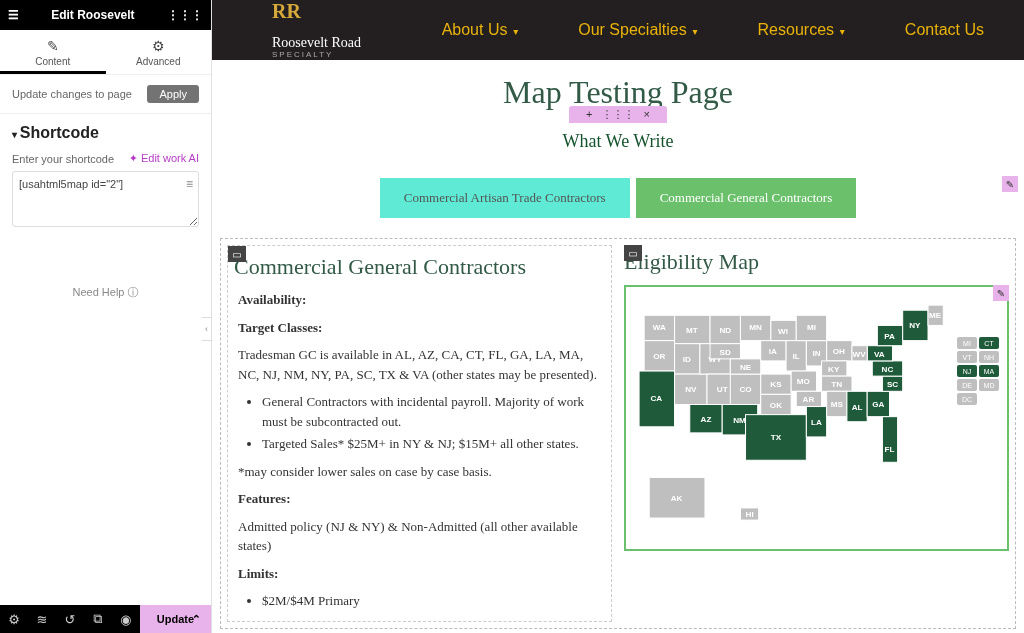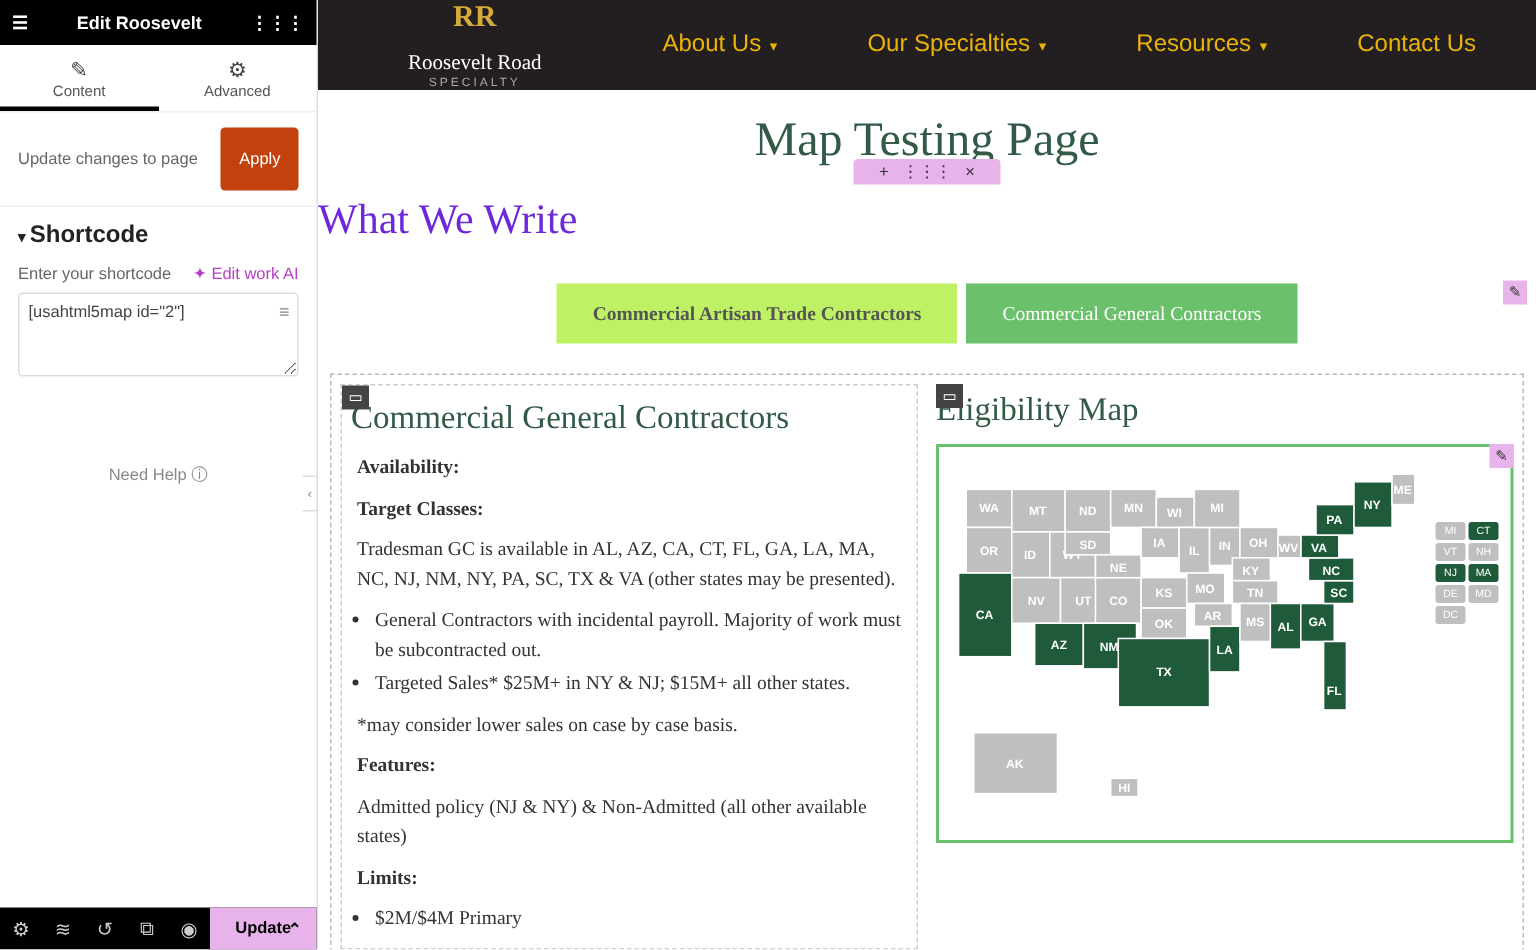--- a/index.html
+++ b/index.html
@@ -8,65 +8,65 @@
 
 .editor{width:212px;background:#fff;border-right:1px solid #e0e0e0;display:flex;flex-direction:column;position:relative;}
 .editor-header{background:#000;color:#fff;height:30px;display:flex;align-items:center;justify-content:space-between;padding:0 8px;font-size:12px;font-weight:600;}
 .burger,.grid-icon{color:#fff;cursor:pointer;}
 .tabs{display:flex;border-bottom:1px solid #eee;}
 .tab{flex:1;text-align:center;padding:8px 0 4px;cursor:pointer;font-size:10px;color:#555;}
 .tab.active{border-bottom:3px solid #000;}
 .tab .ticon{display:block;font-size:14px;margin-bottom:2px;color:#444;}
 .update-row{padding:10px 12px;display:flex;justify-content:space-between;align-items:center;border-bottom:1px solid #eee;}
 .update-row span{font-size:11px;color:#666;}
-.apply-btn{background:#c2410c;color:#fff;border:none;border-radius:3px;padding:15px 12px;font-size:11px;cursor:pointer;}
+.apply-btn{background:#737373;color:#fff;border:none;border-radius:3px;padding:3px 12px;font-size:11px;cursor:pointer;}
 .section-title{padding:10px 12px 6px;font-size:16px;font-weight:700;color:#222;}
 .section-title::before{content:"▾ ";font-size:10px;}
 .field-row{padding:4px 12px 6px;display:flex;justify-content:space-between;align-items:center;}
 .field-label{font-size:11px;color:#666;}
 .ai-link{font-size:11px;color:#b83cc7;cursor:pointer;}
 .shortcode-area{margin:0 12px;position:relative;}
 .shortcode-area textarea{width:100%;height:56px;border:1px solid #ddd;border-radius:3px;padding:6px;font-size:11px;color:#444;resize:vertical;font-family:inherit;}
 .dyn-icon{position:absolute;right:6px;top:6px;font-size:12px;color:#888;cursor:pointer;}
 .need-help{text-align:center;font-size:11px;color:#888;margin-top:55px;}
 .editor-footer{position:absolute;bottom:0;left:0;right:0;height:28px;background:#000;display:flex;align-items:center;}
 .editor-footer .ficon{flex:0 0 28px;text-align:center;color:#ccc;cursor:pointer;font-size:13px;}
 .update-main{flex:1;background:#e8b3ea;height:100%;display:flex;align-items:center;justify-content:center;color:#000;font-size:11px;font-weight:600;cursor:pointer;position:relative;}
 .update-main .caret{position:absolute;right:10px;}
 .panel-collapse{position:absolute;top:50%;right:-1px;width:10px;height:24px;background:#fff;border:1px solid #ddd;border-left:none;display:flex;align-items:center;justify-content:center;font-size:9px;color:#888;cursor:pointer;}
 
 .preview{flex:1;position:relative;overflow:hidden;background:#fff;}
 .site-header{background:#231f20;height:60px;display:flex;align-items:center;padding:0 30px;}
-.logo{margin-right:auto;text-align:center;margin-left:30px;}
+.logo{margin-right:auto;margin-left:30px;}
 .logo .rr{font-family:Georgia,serif;font-size:20px;font-weight:bold;color:#d6a93b;line-height:1;}
 .logo .name{color:#fff;font-family:Georgia,serif;font-size:14px;line-height:1.1;margin-top:14px;}
 .logo .spec{color:#aaa;font-size:8px;letter-spacing:2px;}
 .nav{display:flex;gap:60px;margin-right:10px;}
 .nav-item{color:#eab308;font-family:Liberation Sans, sans-serif;font-size:16px;cursor:pointer;}
 .nav-item .chev{font-size:10px;margin-left:3px;}
 .page-title{font-family:Georgia,serif;font-size:32px;color:#335a47;text-align:center;padding:14px 0 6px;font-weight:400;}
 .edit-handle{position:absolute;left:50%;transform:translateX(-50%);background:#e8b3ea;padding:2px 14px;border-radius:3px 3px 0 0;font-size:11px;color:#333;top:106px;}
 .edit-handle span{margin:0 3px;cursor:pointer;}
-.section-heading{font-family:Georgia,serif;font-size:28px;color:#6d28d9;text-align:left;padding:14px 0 24px;}
+.section-heading{font-family:Georgia,serif;font-size:18px;color:#14532d;text-align:center;padding:14px 0 24px;}
 .content-area{padding:0 8px;position:relative;}
 .tab-buttons{display:flex;justify-content:center;gap:6px;margin-bottom:20px;position:relative;}
 .tab-btn{padding:12px 24px;font-family:Georgia,serif;font-size:13px;border:none;cursor:pointer;}
-.tab-btn.inactive{background:#bef264;color:#555;font-weight:bold;}
+.tab-btn.inactive{background:#5eead4;color:#555;}
 .tab-btn.active{background:#6bc06b;color:#fff;}
 .pencil-corner{position:absolute;background:#e8b3ea;width:16px;height:16px;font-size:10px;display:flex;align-items:center;justify-content:center;color:#333;cursor:pointer;}
 .dashed-wrap{border:1px dashed #bbb;margin:2px 0;position:relative;}
 .columns{display:flex;gap:12px;padding:6px;}
 .col{flex:1;position:relative;}
 .col-inner{border:1px dashed #ccc;padding:4px 6px;position:relative;}
 .widget-handle{position:absolute;top:0;left:0;background:#444;color:#fff;width:18px;height:16px;font-size:10px;display:flex;align-items:center;justify-content:center;cursor:pointer;}
 .col-title{font-family:Georgia,serif;font-size:22px;color:#335a47;margin:4px 0 10px;font-weight:400;}
 .col .body{padding:0 4px;font-size:13px;color:#333;line-height:1.5;}
 .body p{margin:8px 0;font-family:Georgia,serif;}
 .body strong{font-family:Liberation Serif, serif;font-weight:700;}
-.body ul{margin:6px 0 6px 12px;}
+.body ul{margin:6px 0 6px 24px;}
 .body li{margin:3px 0;font-family:Georgia,serif;}
 .map-box{border:2px solid #6bc06b;padding:8px;position:relative;margin-top:4px;}
 .map-box svg{width:100%;height:auto;}
 .state{fill:#bfbfbf;stroke:#fff;stroke-width:1;}
 .state.hl{fill:#1f5b3a;}
 .mini-labels{position:absolute;right:8px;top:50px;display:flex;flex-direction:column;gap:2px;}
 .mini{width:20px;height:12px;border-radius:2px;font-size:7px;color:#fff;display:flex;align-items:center;justify-content:center;}
 .mini.g{background:#bfbfbf;}
 .mini.h{background:#1f5b3a;}
 .st-label{font:8px Arial;fill:#fff;font-weight:700;text-anchor:middle;}

